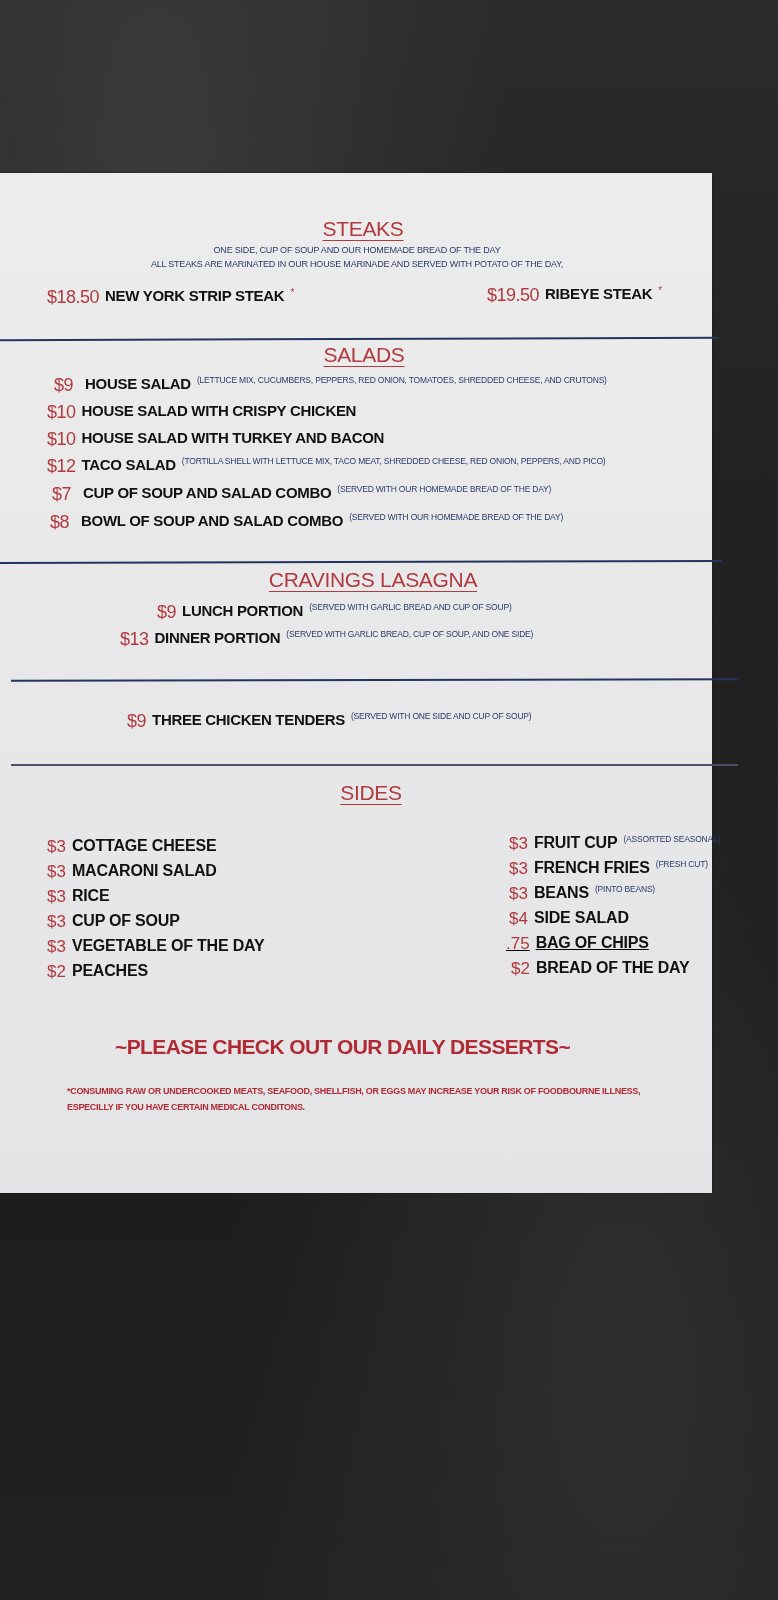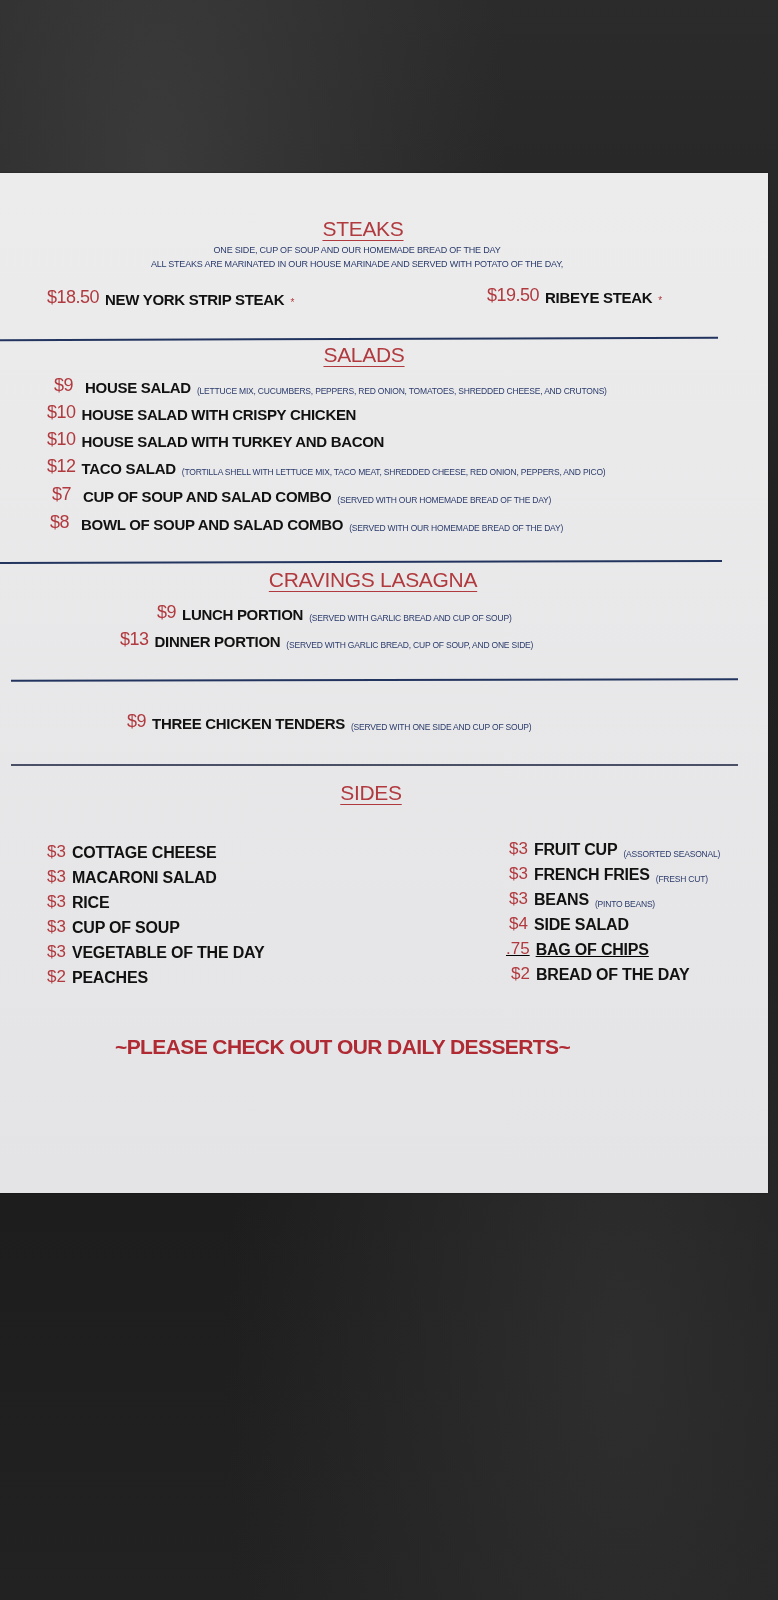--- a/index.html
+++ b/index.html
@@ -6,41 +6,41 @@
   body {
     width: 778px; height: 1600px; position: relative; overflow: hidden;
     background: #1f1f1f;
     background-image:
       radial-gradient(ellipse at 20% 10%, #3a3a3a 0%, transparent 40%),
       radial-gradient(ellipse at 80% 85%, #2e2e2e 0%, transparent 45%),
       linear-gradient(180deg, #2b2b2b 0%, #1a1a1a 60%, #222 100%);
     font-family: "Liberation Sans", "DejaVu Sans", sans-serif;
   }
   .paper {
-    position: absolute; left: 0; top: 173px; width: 768px; height: 1020px;
+    position: absolute; left: 0; top: 173px; width: 712px; height: 1020px;
     background: #e9e9ea;
     background-image: linear-gradient(180deg, #ececed 0%, #e4e4e6 100%);
     box-shadow: 0 0 2px rgba(0,0,0,0.4);
   }
   .abs { position: absolute; white-space: nowrap; }
   .title {
     color: #b13a3f; font-size: 21px; text-decoration: underline;
     text-decoration-thickness: 1px; text-underline-offset: 4px;
     letter-spacing: -0.3px; transform: translateX(-50%);
   }
   .note-small {
     color: #2a3a6a; font-size: 9px; letter-spacing: -0.2px; text-align: center;
     transform: translateX(-50%); line-height: 14px;
   }
   .price { color: #b13a3f; font-size: 18px; letter-spacing: -0.5px; }
   .name { color: #111; font-weight: bold; font-size: 15px; letter-spacing: -0.3px; }
   .desc { color: #2a3a6a; font-size: 8.5px; letter-spacing: -0.2px; }
   .ast { color: #b13a3f; font-size: 10px; vertical-align: 2px; }
   .divider { position: absolute; height: 1.5px; background: #23355f; }
-  .row { display: flex; align-items: flex-end; gap: 6px; }
+  .row { display: flex; align-items: flex-start; gap: 6px; }
   .side-price { color: #b13a3f; font-size: 17px; }
   .side-name { color: #111; font-weight: bold; font-size: 16px; letter-spacing: -0.2px; }
   .desserts { color: #b02a33; font-weight: bold; font-size: 21px; letter-spacing: -0.6px; }
   .warning { color: #b02a33; font-weight: bold; font-size: 9px; letter-spacing: -0.3px; line-height: 16px; }
 </style>
 </head>
 <body>
 
 <div class="paper">
 
@@ -165,13 +165,17 @@
         <span class="side-price">.75</span>
         <span class="side-name">BAG OF CHIPS</span>
       </div>
     <div class="row" style="height:25px; margin-left:2px;">
         <span class="side-price">$2</span>
         <span class="side-name">BREAD OF THE DAY</span>
       </div>
   </div>
 
   <div class="abs desserts" style="left:115px; top:862px;">~PLEASE CHECK OUT OUR DAILY DESSERTS~</div>
+  <div class="abs warning" style="left:67px; top:910px;">
+    <div>*CONSUMING RAW OR UNDERCOOKED MEATS, SEAFOOD, SHELLFISH, OR EGGS MAY INCREASE YOUR RISK OF FOODBOURNE ILLNESS,</div>
+    <div>ESPECILLY IF YOU HAVE CERTAIN MEDICAL CONDITONS.</div>
+  </div>
 </div>
 
 </body></html>

